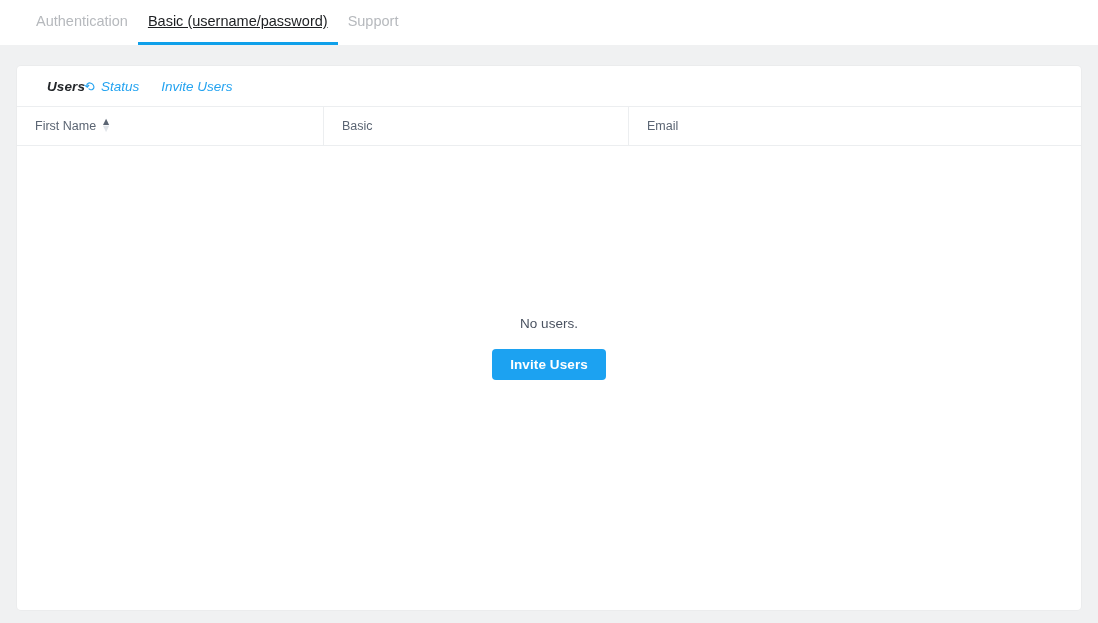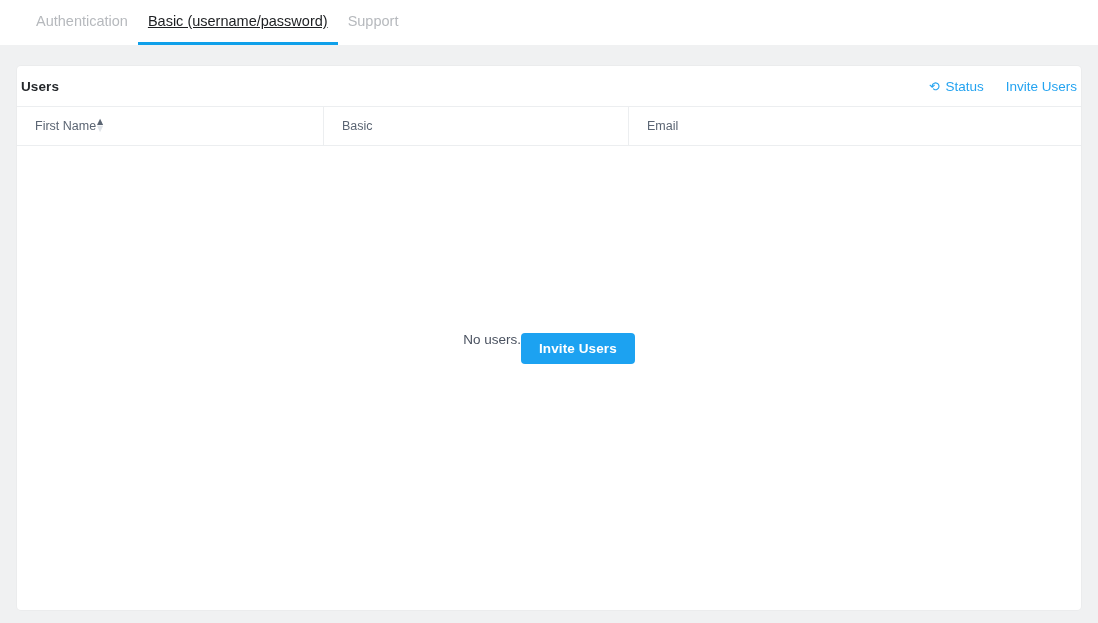--- a/index.html
+++ b/index.html
@@ -59,23 +59,24 @@
     box-shadow: 0 0 0 1px rgba(0,0,0,0.02);
   }
 
   
   .card-header {
     height: 41px;
     flex: 0 0 41px;
     border-bottom: 1px solid #eceef0;
     display: flex;
     align-items: center;
-    justify-content: space-between;
-    padding: 0 4px;
-    box-sizing: border-box;
+    justify-content: flex-start;
+    padding: 0 30px;
+    box-sizing: border-box;
+    font-style: italic;
   }
   .card-title {
     font-size: 13.5px;
     font-weight: bold;
     color: #24272b;
     letter-spacing: 0.1px;
   }
   .card-actions {
     display: flex;
     align-items: center;
@@ -118,20 +119,21 @@
   .th {
     display: flex;
     align-items: center;
     font-size: 12.5px;
     color: #5b6573;
     padding: 0 18px;
     box-sizing: border-box;
     border-right: 1px solid #eceef0;
     cursor: pointer;
     user-select: none;
+    gap: 6px;
   }
   .th:last-child { border-right: none; }
   .col-first  { width: 307px; }
   .col-last   { width: 303px; }
   .col-email  { width: 305px; }
   .col-status { width: 220px; }
 
   .sort-icon {
     display: inline-flex;
     flex-direction: column;
@@ -149,20 +151,21 @@
     line-height: 7px;
     font-family: "DejaVu Sans", sans-serif;
   }
   .sort-icon .up { color: #5b6573; }
   .sort-icon .down { color: #dfe3e8; }
 
   
   .tbody {
     flex: 1 1 auto;
     display: flex;
+    flex-direction: column;
     align-items: center;
     justify-content: center;
     min-height: 0;
     padding-bottom: 60px;
     box-sizing: border-box;
   }
   .empty-text {
     font-size: 13.5px;
     color: #4a5260;
     margin-bottom: 18px;

